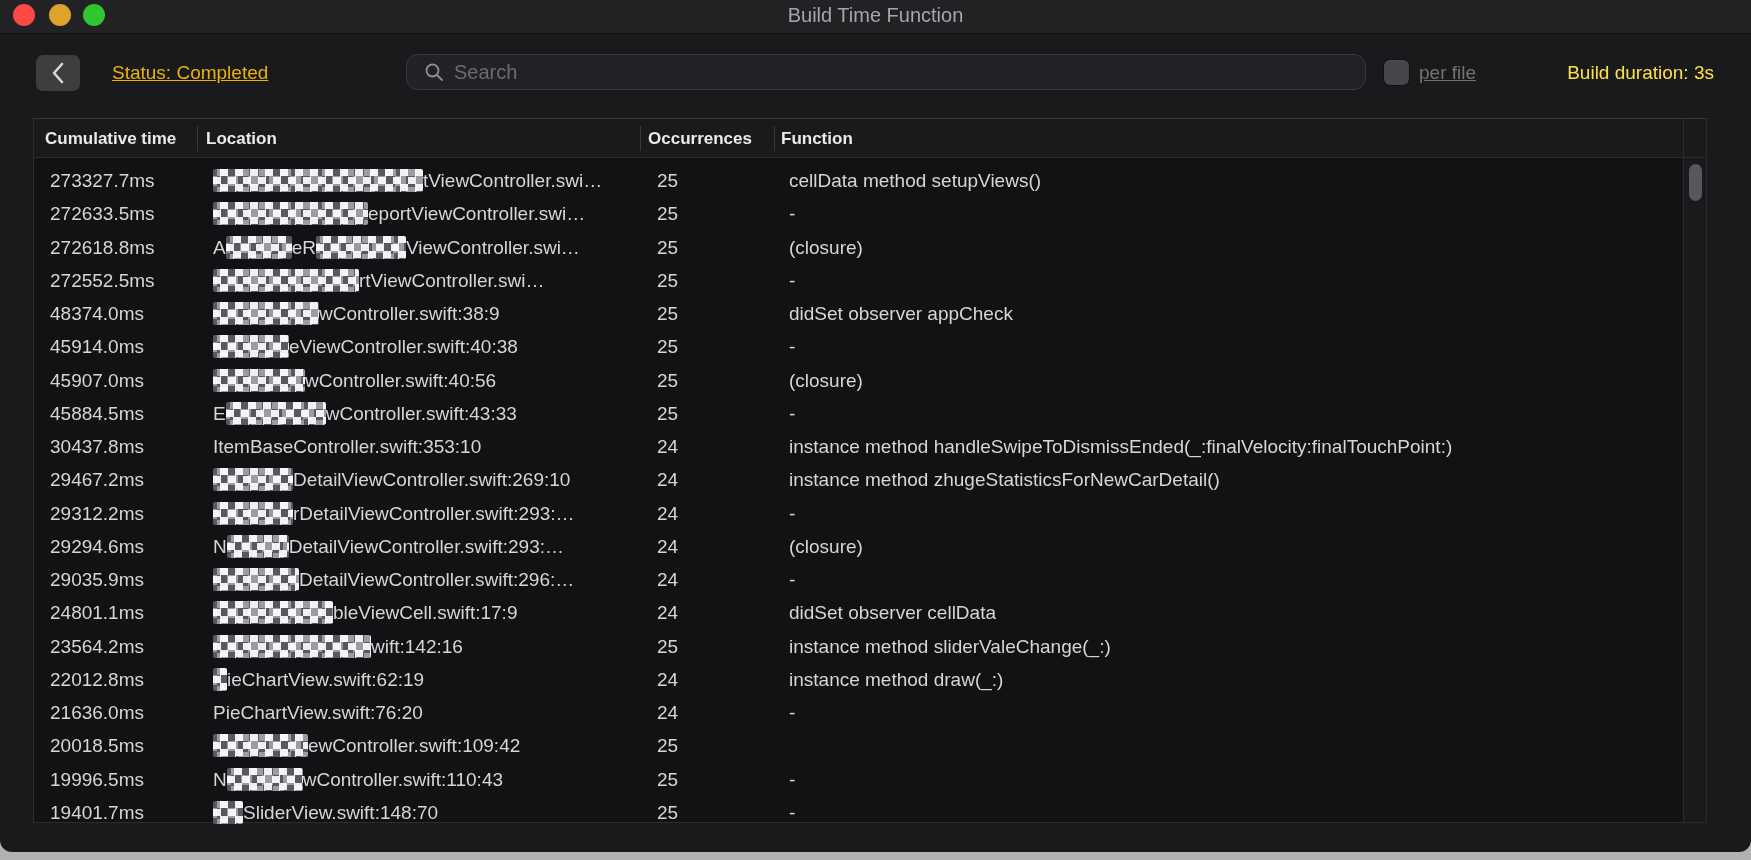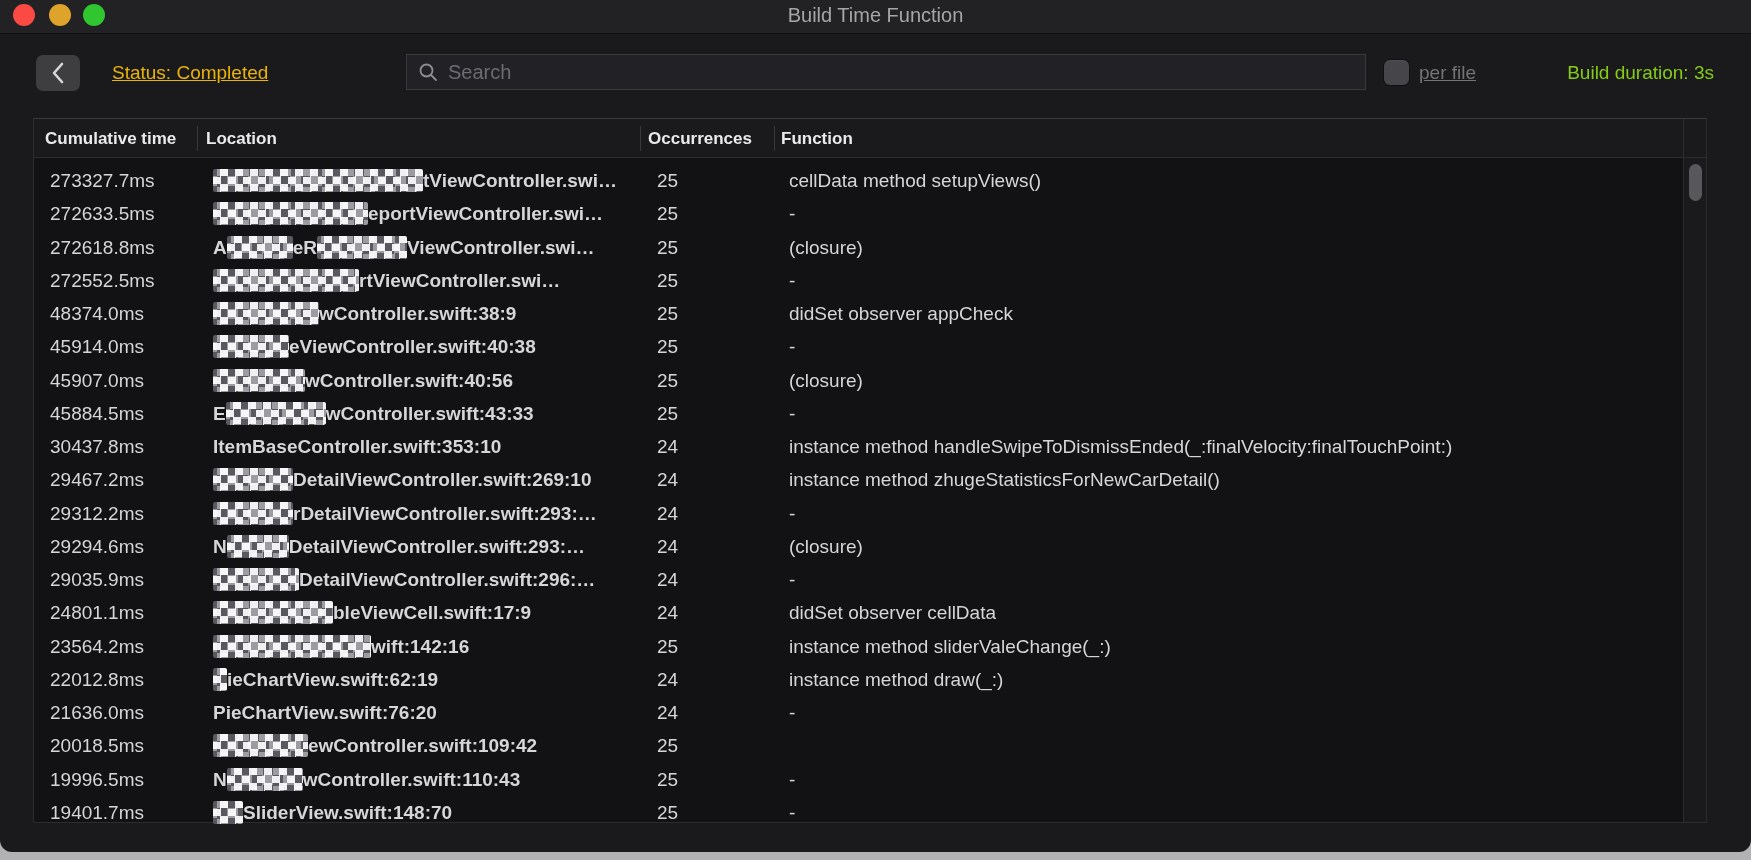--- a/index.html
+++ b/index.html
@@ -39,44 +39,44 @@
     position:absolute;left:36px;top:21px;width:44px;height:36px;
     background:#3e3e41;border-radius:7px;
     display:flex;align-items:center;justify-content:center;
   }
   .status-label{
     position:absolute;left:112px;top:21px;height:36px;line-height:36px;
     font-size:19px;color:#eab308;text-decoration:underline;
   }
   .search-field{
     position:absolute;left:406px;top:20px;width:960px;height:36px;
-    background:#222226;border:1px solid #3a3a3d;border-radius:0;
+    background:#222226;border:1px solid #3a3a3d;border-radius:12px;
     box-sizing:border-box;
-    display:flex;align-items:center;
+    display:flex;align-items:center;padding-left:6px;
   }
   .search-field svg{margin-left:11px;flex:0 0 auto;}
   .search-input{
     flex:1;background:transparent;border:none;outline:none;
     margin-left:8px;margin-right:10px;
     font-size:20px;color:#d8d8da;
     font-family:"Liberation Sans", sans-serif;
   }
   .search-input::placeholder{color:#6b6b71;}
   .perfile-check{
     position:absolute;left:1384px;top:26px;width:25px;height:25px;
     background:#46464a;border-radius:6px;
     box-shadow:inset 0 1px 1px rgba(255,255,255,0.06), 0 0 0 1px rgba(0,0,0,0.35);
   }
   .perfile-label{
     position:absolute;left:1419px;top:21px;height:36px;line-height:36px;
     font-size:19px;color:#737373;text-decoration:underline;
   }
   .build-duration{
     position:absolute;right:37px;top:21px;height:36px;line-height:36px;
-    font-size:19px;color:#84cc16;
+    font-size:19px;color:#fde047;
   }
   
   .table{
     position:absolute;left:33px;top:118px;width:1674px;height:705px;
     box-sizing:border-box;
     border:1px solid #2c2c2f;
     border-top:1px solid #3a3a3d;
     background:#121214;
   }
   .thead{
@@ -113,21 +113,21 @@
   .tbody{
     position:absolute;left:8px;top:39px;width:1649px;height:665px;
     overflow:hidden;padding-top:6px;box-sizing:content-box;
   }
   .trow{position:relative;height:33.25px;}
   .tcell{
     position:absolute;top:0;height:33.25px;line-height:33.25px;
     font-size:19px;color:#d6d6d8;white-space:nowrap;
   }
   .c-time{left:8px;width:152px;}
-  .c-location{left:171px;width:432px;overflow:hidden;font-weight:bold;}
+  .c-location{left:171px;width:432px;overflow:hidden;}
   .c-occ{left:615px;width:120px;}
   .c-func{left:747px;width:895px;overflow:hidden;}
   
   .redact{
     display:inline-block;height:23px;vertical-align:-5px;
     border-radius:2px;
     background:
       repeating-conic-gradient(rgba(250,250,252,0.95) 0% 25%, rgba(125,125,132,0.40) 0% 50%) 0px 0px / 15px 15px,
       repeating-conic-gradient(rgba(205,205,210,0.75) 0% 25%, rgba(62,62,68,0.9) 0% 50%) 4px 7px / 21px 21px,
       #56565b;

